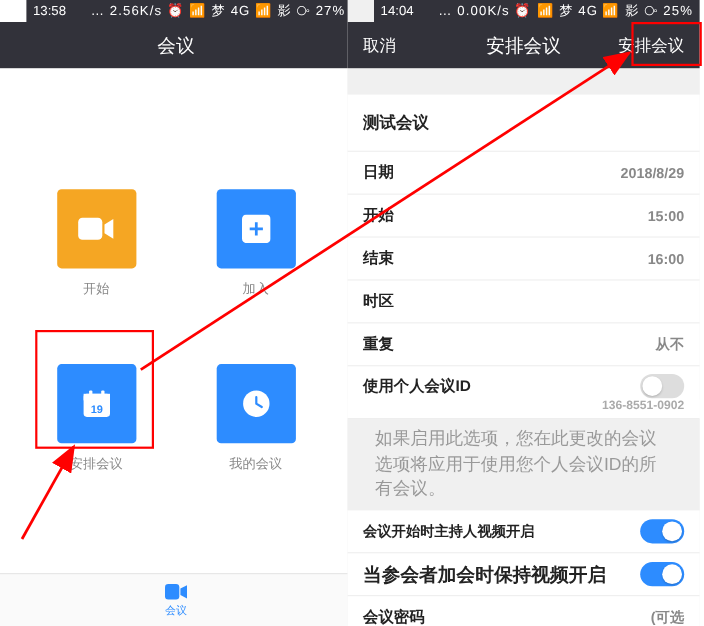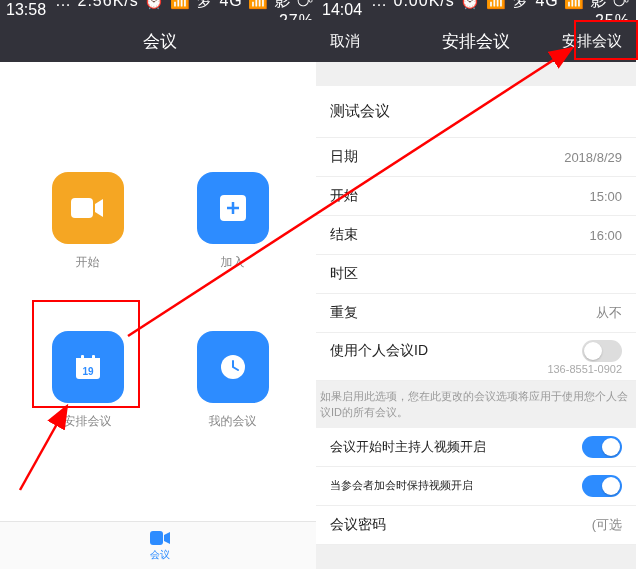--- a/index.html
+++ b/index.html
@@ -1,45 +1,45 @@
 <!DOCTYPE html>
 <html><head>
   <meta charset="utf-8">
   <style>
     * { margin: 0; padding: 0; box-sizing: border-box; font-family: -apple-system, "Helvetica Neue", Arial, sans-serif; }
     body { width: 640px; height: 569px; background: #fff; position: relative; overflow: hidden; }
     .phone { position: absolute; top: 0; height: 569px; }
     .phone-left { left: 0; width: 320px; background: #fff; }
     .phone-right { left: 316px; width: 320px; background: #f0f0f0; }
-    .status-bar { height: 20px; background: #32323a; color: #fff; font-size: 16px; display: flex; align-items: center; padding: 0 6px; }
+    .status-bar { height: 20px; background: #32323a; color: #fff; font-size: 12px; display: flex; align-items: center; padding: 0 6px; margin-left: 24px; }
     .status-time { width: 36px; }
     .status-icons { flex: 1; text-align: right; letter-spacing: 1px; }
     .header { height: 42px; display: flex; align-items: center; justify-content: center; color: #fff; font-size: 17px; position: relative; }
     .header-dark { background: #32323a; }
     .header-btn { position: absolute; font-size: 15px; padding: 4px 10px; font-family: Liberation Serif, serif; }
     .hb-left { left: 4px; }
     .hb-right { right: 4px; }
     
     .grid { padding: 110px 30px 0; display: grid; grid-template-columns: 1fr 1fr; gap: 60px 30px; justify-items: center; }
     .tile { display: flex; flex-direction: column; align-items: center; }
-    .tile-box { width: 72px; height: 72px; border-radius: 16px; display: flex; align-items: center; justify-content: center; }
+    .tile-box { width: 72px; height: 72px; border-radius: 4px; display: flex; align-items: center; justify-content: center; }
     .tile-orange { background: #f5a623; }
     .tile-blue { background: #2d8cff; }
     .tile-label { margin-top: 10px; font-size: 12px; color: #888; }
     .tabbar { position: absolute; bottom: 0; left: 0; right: 0; height: 48px; border-top: 1px solid #e5e5e5; display: flex; background: #fafafa; }
     .tab { flex: 1; display: flex; flex-direction: column; align-items: center; justify-content: center; font-size: 10px; color: #999; gap: 2px; }
     .tab-active { color: #2d8cff; }
     
-    .rlist { background: #fff; }
+    .rlist { background: #fff; font-weight: bold; }
     .row { height: 39px; padding: 0 14px; display: flex; align-items: center; justify-content: space-between; font-size: 14px; border-bottom: 1px solid #eee; }
     .row-label { color: #222; }
     .row-val { color: #888; font-size: 13px; }
     .row-title { height: 52px; font-size: 15px; }
     .row-sub { padding: 0 14px 4px; font-size: 11px; color: #aaa; background: #fff; border-bottom: 1px solid #eee; line-height: 1.2; text-align: right; }
-    .note { padding: 8px 4px; font-size: 11px; color: #999; line-height: 1.4; background: #f0f0f0; }
+    .note { padding: 8px 25px; font-size: 16px; color: #999; line-height: 1.4; background: #f0f0f0; }
     .section-h { padding: 6px 14px; font-size: 12px; color: #999; background: #f0f0f0; }
     .toggle { width: 40px; height: 22px; border-radius: 11px; position: relative; }
     .toggle::after { content: ""; position: absolute; width: 18px; height: 18px; border-radius: 50%; background: #fff; top: 2px; box-shadow: 0 1px 2px rgba(0,0,0,0.2); }
     .toggle-off { background: #ddd; }
     .toggle-off::after { left: 2px; }
     .toggle-on { background: #2d8cff; }
     .toggle-on::after { right: 2px; }
     
     .redbox { position: absolute; border: 2px solid #ff0000; pointer-events: none; }
     .arrow { position: absolute; pointer-events: none; }
@@ -148,21 +148,21 @@
     </div>
     <div class="row-sub">136-8551-0902</div>
   </div>
   <div class="note">如果启用此选项，您在此更改的会议选项将应用于使用您个人会议ID的所有会议。</div>
   <div class="rlist">
     <div class="row">
       <span class="row-label" style="font-size:13px">会议开始时主持人视频开启</span>
       <div class="toggle toggle-on"></div>
     </div>
     <div class="row">
-      <span class="row-label" style="font-size:11px">当参会者加会时保持视频开启</span>
+      <span class="row-label" style="font-size:17px">当参会者加会时保持视频开启</span>
       <div class="toggle toggle-on"></div>
     </div>
     <div class="row">
       <span class="row-label">会议密码</span>
       <span class="row-val">(可选</span>
     </div>
   </div>
 </div>
 
 <div class="redbox" style="left:32px;top:300px;width:108px;height:108px"></div>

